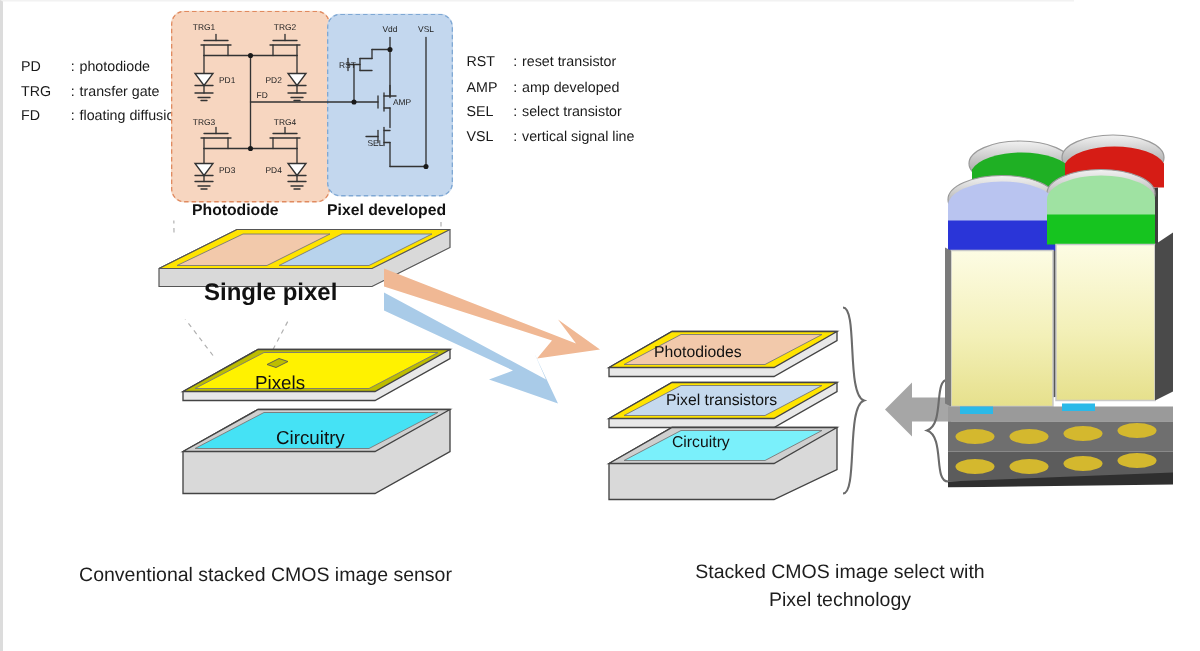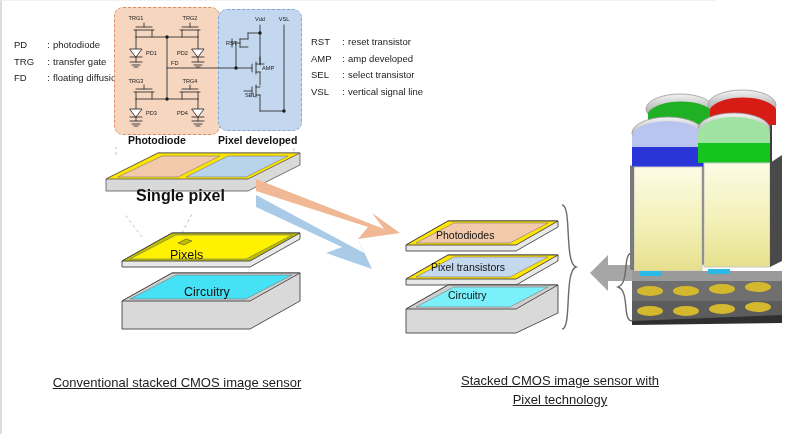--- a/index.html
+++ b/index.html
@@ -45,32 +45,32 @@
   #lbl-singlepixel { position:absolute; left:134px; top:186px; font-size:16px; font-weight:bold; color:#111; white-space:nowrap; }
 
   
   #stack-conv { position:absolute; left:108px; top:212px; width:200px; height:125px; }
   #stack-new  { position:absolute; left:388px; top:198px; width:200px; height:135px; }
   .slab-label { position:absolute; font-weight:normal; color:#111; white-space:nowrap; text-align:center; }
 
   #lbl-pixels     { left:168px; top:247px; font-size:12.5px; }
   #lbl-circuitry  { left:182px; top:284px; font-size:12.5px; }
   #lbl-photodiodes    { left:434px; top:228px; font-size:10.5px; }
-  #lbl-pixeltransistors { left:429px; top:260px; font-size:10.5px; }
+  #lbl-pixeltransistors { left:442px; top:260px; font-size:10.5px; }
   #lbl-circuitry2 { left:446px; top:288px; font-size:10.5px; }
 
   
   #arrows   { position:absolute; left:252px; top:176px; width:180px; height:96px; }
   #grayarrow{ position:absolute; left:586px; top:250px; width:48px; height:44px; }
   #brace-new{ position:absolute; left:556px; top:202px; width:26px; height:128px; }
   #brace-3d { position:absolute; left:614px; top:250px; width:22px; height:72px; }
   #render3d { position:absolute; left:620px; top:84px; width:172px; height:240px; }
 
   
-  .caption { position:absolute; font-size:13px; color:#1d1d1d; text-align:center; line-height:19px; white-space:nowrap;text-decoration:underline; }
+  .caption { position:absolute; font-size:13px; color:#1d1d1d; text-align:center; line-height:19px; white-space:nowrap; }
   #caption-left  { left:0px;  top:372px; width:350px; }
   #caption-right { left:398px; top:370px; width:320px; }
 </style>
 </head>
 <body>
 
 <div id="frame">
 
   <div class="legend" id="legend-left">
     <div class="row">
@@ -395,17 +395,17 @@
           <ellipse cx="136" cy="222" rx="13" ry="5"></ellipse>
         </g>
       </g>
 
       <polygon points="10,236 160,230 160,238 10,240" fill="#2f2f2f"></polygon>
     </svg>
   </div>
 
   <div class="caption" id="caption-left">Conventional stacked CMOS image sensor</div>
   <div class="caption" id="caption-right">
-    <div>Stacked CMOS image sensor with</div>
+    <div>Stacked CMOS image select with</div>
     <div>Pixel technology</div>
   </div>
 
 </div>
 
 </body></html>

